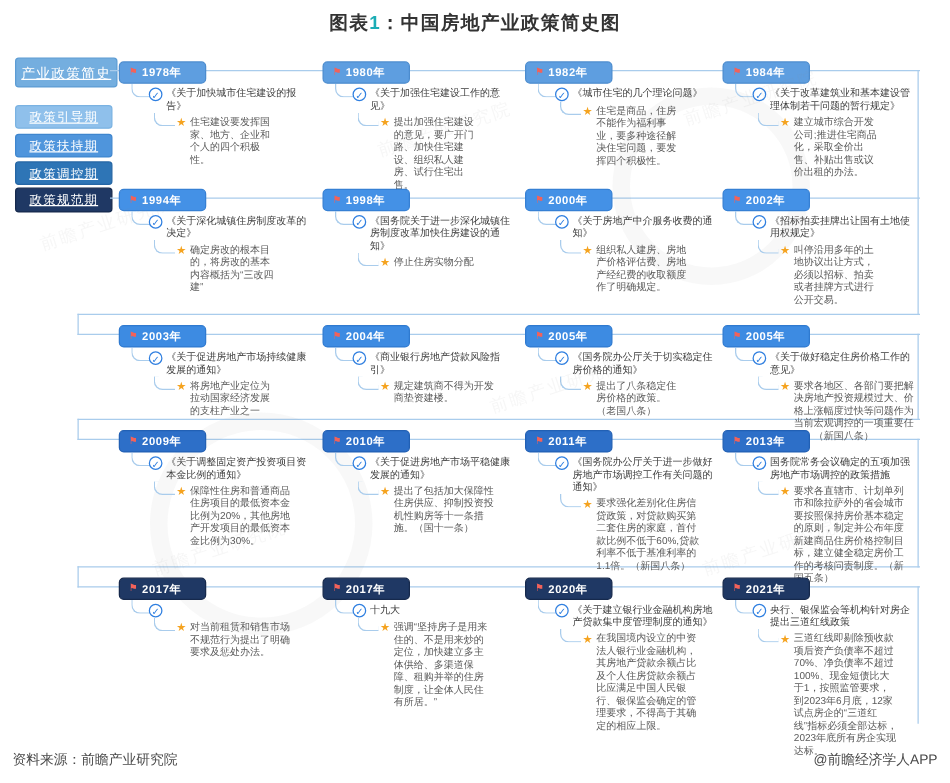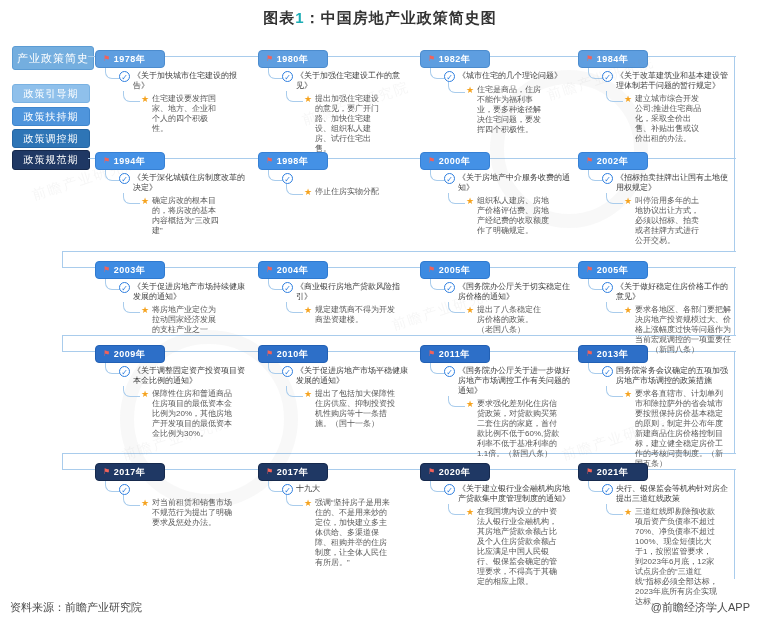--- a/index.html
+++ b/index.html
@@ -6,21 +6,21 @@
   body{font-family:"Liberation Sans","DejaVu Sans",sans-serif;}
   #stage{position:relative;width:760px;height:626px;background:#fff;overflow:hidden;}
 
   
   .page-title{position:absolute;top:9px;left:0;width:100%;text-align:center;
     font-size:15px;font-weight:bold;color:#333;letter-spacing:1px;}
   .page-title .num{color:#1CADB5;}
 
   
   .sb-box{position:absolute;left:12px;color:#fff;text-align:center;border-radius:3px;
-    display:flex;align-items:center;justify-content:center;letter-spacing:1px;}
+    display:flex;align-items:center;justify-content:center;letter-spacing:1px;text-decoration:underline;}
   .sb-header{top:46px;width:80px;height:22px;font-size:11px;background:#74AEDF;border:1px solid #5C9CD4;}
   .sb-p0{top:84px;width:76px;height:17px;font-size:10px;background:#8FC0EB;border:1px solid #7AB2E2;}
   .sb-p1{top:107px;width:76px;height:17px;font-size:10px;background:#4F95DC;border:1px solid #3F86CE;}
   .sb-p2{top:129px;width:76px;height:17px;font-size:10px;background:#2E75B6;border:1px solid #2566A4;}
   .sb-p3{top:150px;width:76px;height:18px;font-size:10px;background:#1F3864;border:1px solid #16294C;}
 
   
   .tl{position:absolute;pointer-events:none;}
   .h{border-top:1.5px solid #A9CCEC;height:0;}
   .v{border-left:1.5px solid #A9CCEC;width:0;}
@@ -179,20 +179,21 @@
       </div>
   </div>
   <div class="cell r1" style="left:258px;top:149px">
     <div class="badge">
         <span class="flag">⚑</span>
         <span>1998年</span>
       </div>
     <div class="e1"></div>
     <div class="doc-row">
         <span class="chk">✓</span>
+        <div class="doc">《国务院关于进一步深化城镇住房制度改革加快住房建设的通知》</div>
       </div>
     <div class="e2"></div>
     <div class="desc-row">
         <span class="star">★</span>
         <div class="desc" style="width:110px">停止住房实物分配</div>
       </div>
   </div>
   <div class="cell r1" style="left:420px;top:149px">
     <div class="badge">
         <span class="flag">⚑</span>

